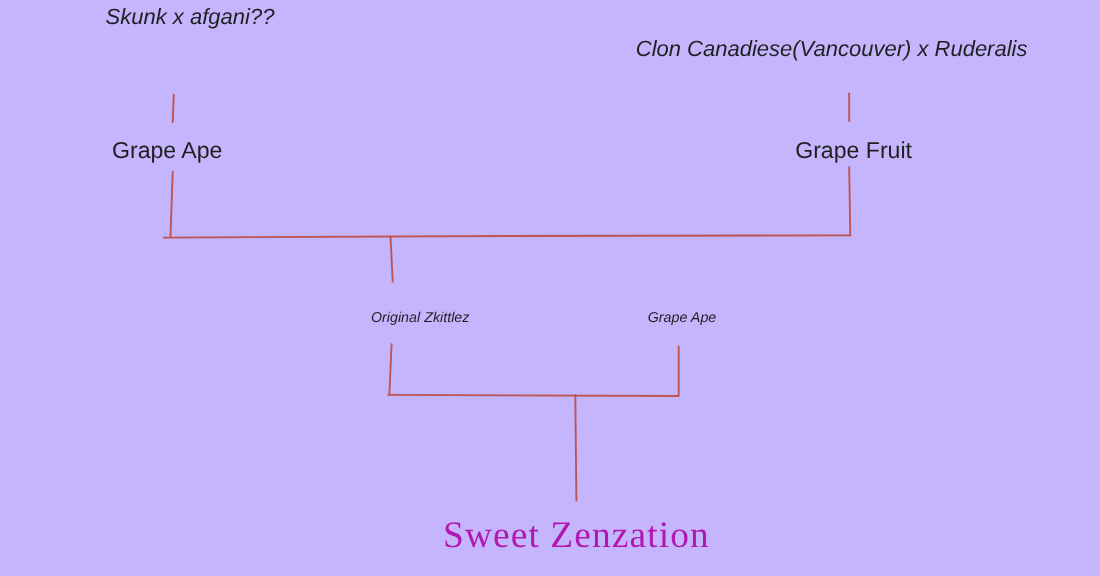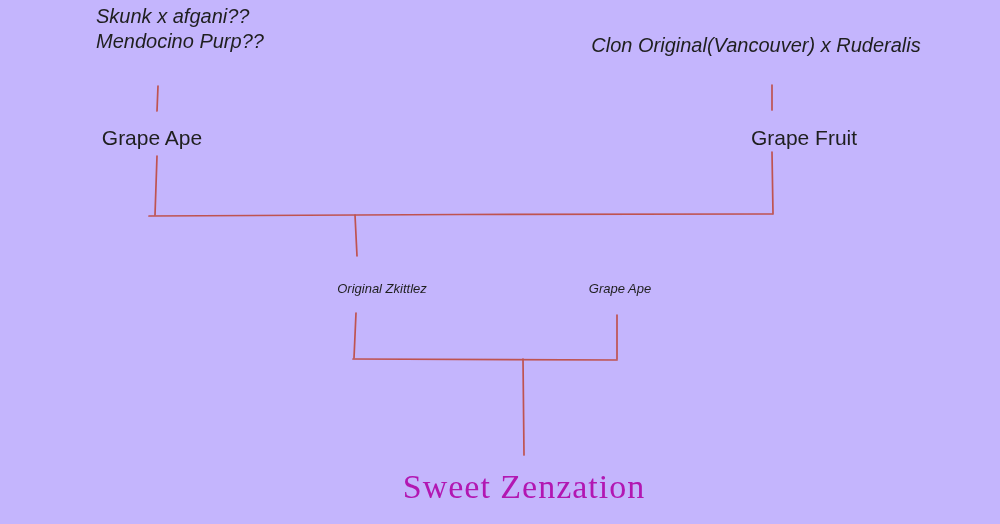--- a/index.html
+++ b/index.html
@@ -67,26 +67,25 @@
     <path d="M355,215 L357,256"></path>
 
     <path d="M356,313 L354,358"></path>
     <path d="M617,315 L617,359"></path>
     <path d="M353,359 L617,360"></path>
     <path d="M523,359 L524,455"></path>
   </svg>
 
   <div class="label ancestry" style="left:96px; top:4px;">
     <div>Skunk x afgani??</div>
-    <div>Mendocino Purp??</div>
   </div>
 
-  <div class="label ancestry centered" style="left:756px; top:33px;">Clon Original(Vancouver) x Ruderalis</div>
+  <div class="label ancestry centered" style="left:756px; top:33px;">Clon Canadiese(Vancouver) x Ruderalis</div>
 
   <div class="label node centered" style="left:152px; top:126px;">Grape Ape</div>
-  <div class="label node centered" style="left:804px; top:126px;">Grape Fruit</div>
+  <div class="label node centered" style="left:776px; top:126px;">Grape Fruit</div>
 
   <div class="label cross-node centered" style="left:382px; top:281px;">Original Zkittlez</div>
   <div class="label cross-node centered" style="left:620px; top:281px;">Grape Ape</div>
 
   <div class="label result centered" style="left:524px; top:468px;">Sweet Zenzation</div>
 
 </div>
 
 </body></html>

